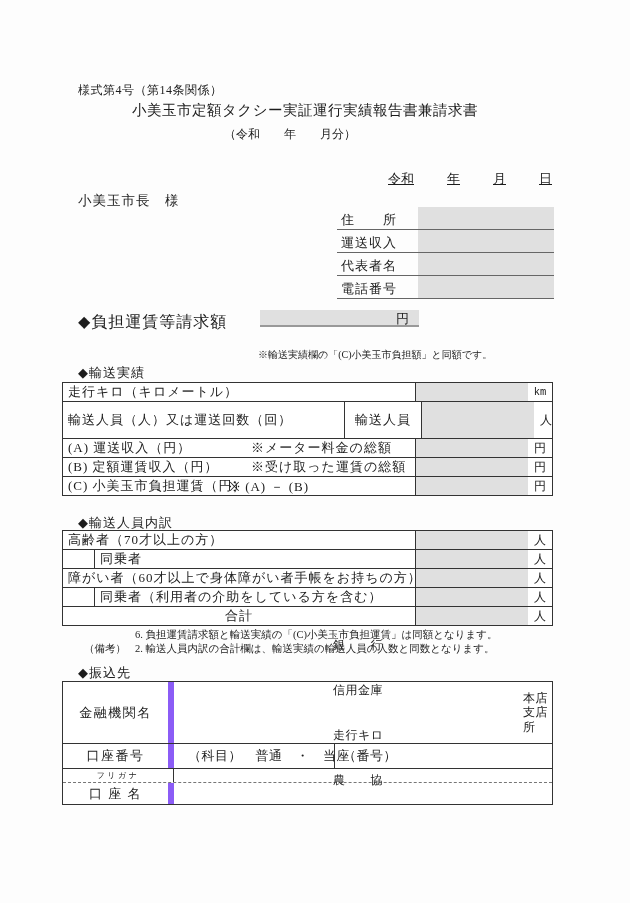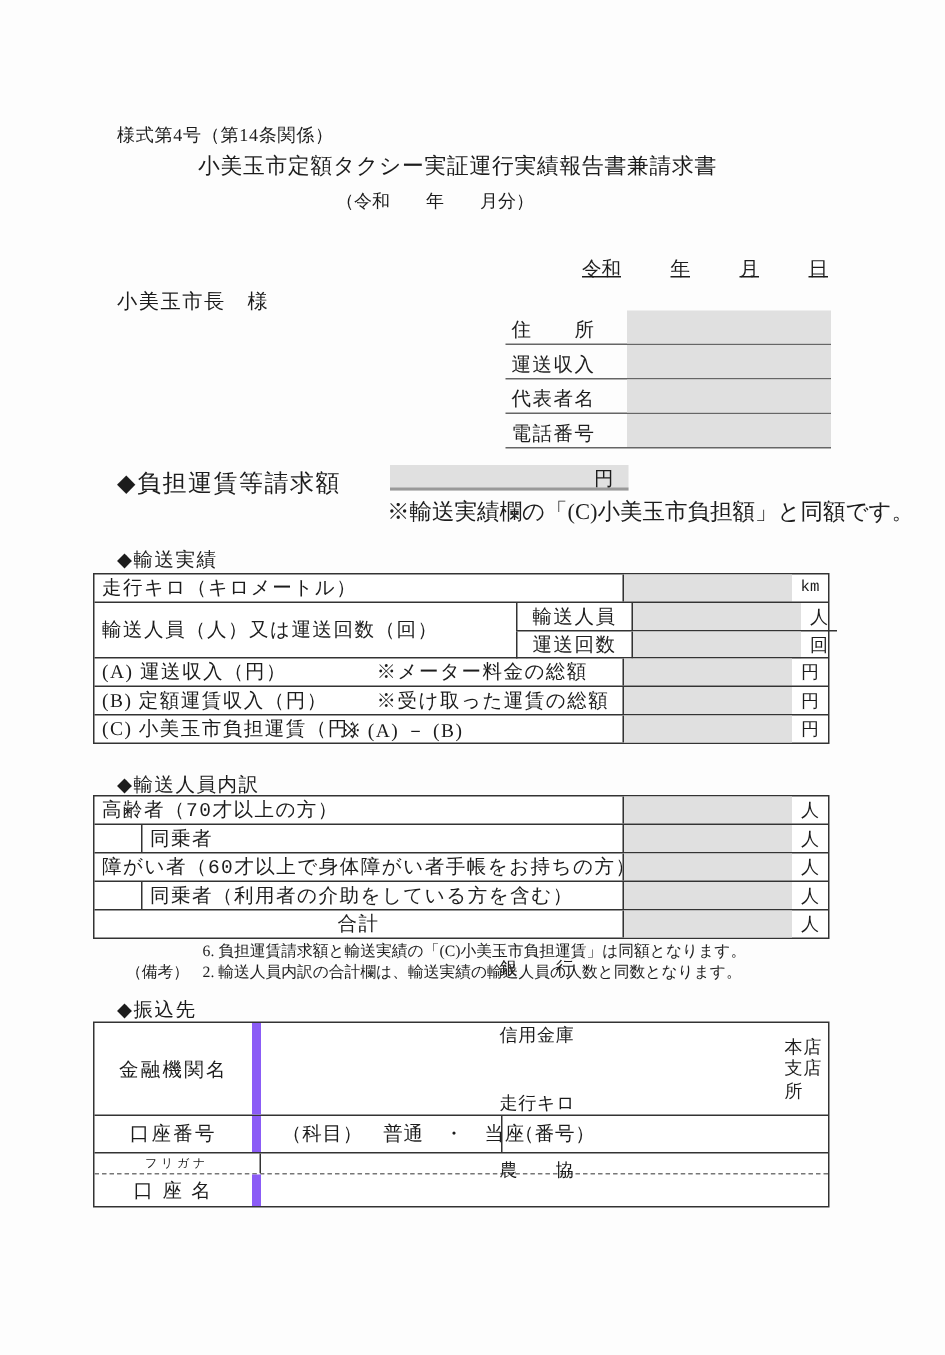--- a/index.html
+++ b/index.html
@@ -22,21 +22,21 @@
   .applicant { left:337px; top:207px; width:217px; }
   .arow { position:relative; height:22px; border-bottom:1px solid #666; }
   .alabel { position:absolute; left:4px; top:4px; font-size:13px; letter-spacing:1px; white-space:pre; }
   .afield { position:absolute; left:81px; right:0; top:0; bottom:0; background:#e0e0e0; }
 
   
   .claim-heading { left:78px; top:312px; font-size:16px; letter-spacing:1px; }
   .claim-box { left:260px; top:310px; width:159px; height:17px; background:#e0e0e0;
                border-bottom:2px solid #999; font-size:13px; line-height:17px;
                text-align:right; padding-right:10px; box-sizing:border-box; }
-  .claim-note { left:258px; top:332px; font-size:15px; }
+  .claim-note { left:258px; top:348px; font-size:10px; }
 
   .section-heading { font-size:13px; letter-spacing:1px; }
 
   
   .tbl { position:absolute; border:1px solid #333; display:flex; flex-direction:column;
          box-sizing:border-box; background:#fff; font-size:13px; }
   .trow { display:flex; flex:1; border-top:1px solid #333; min-height:0; align-items:stretch; }
   .trow.first { border-top:none; }
   .tc { display:flex; align-items:center; box-sizing:border-box; letter-spacing:1px; overflow:hidden; }
   .tc-label { padding-left:5px; flex:1; white-space:nowrap; }
@@ -50,21 +50,21 @@
                letter-spacing:1px; white-space:nowrap; }
   .grp-right { flex:1; display:flex; flex-direction:column; }
   .grp-sub { flex:1; display:flex; }
   .grp-sub + .grp-sub { border-top:1px solid #333; }
   .sub-name { width:77px; flex:none; border-left:1px solid #333; justify-content:center; }
   .rlabel { display:inline-block; width:183px; flex:none; white-space:nowrap; }
   .rlabel.narrow { width:161px; }
   .rnote { white-space:nowrap; }
 
   
-  .t-breakdown { left:62px; top:530px; width:491px; height:96px;font-family:Liberation Mono, monospace; }
+  .t-breakdown { left:62px; top:530px; width:491px; height:96px; }
   .indent { width:31px; flex:none; border-right:1px solid #333; }
   .tc-total { flex:1; justify-content:center; }
 
   
   .remarks { left:84px; top:628px; display:flex; font-size:10.5px; line-height:13.5px;align-items:flex-end; }
   .remarks-label { flex:none; margin-right:9px; }
 
   
   .t-bank { left:62px; top:681px; width:491px; height:124px; font-size:13px; }
   .b-row { display:flex; border-top:1px solid #333; align-items:stretch; box-sizing:border-box; }
@@ -137,25 +137,20 @@
       <div class="tc tc-unit latin">km</div>
     </div>
     <div class="trow" style="flex:2;">
       <div class="grp-label">輸送人員（人）又は運送回数（回）</div>
       <div class="grp-right">
         <div class="grp-sub">
           <div class="tc sub-name">輸送人員</div>
           <div class="tc tc-field"></div>
           <div class="tc tc-unit">人</div>
         </div>
-        <div class="grp-sub">
-          <div class="tc sub-name">運送回数</div>
-          <div class="tc tc-field"></div>
-          <div class="tc tc-unit">回</div>
-        </div>
       </div>
     </div>
     <div class="trow">
       <div class="tc tc-label">
         <span class="rlabel">(A) 運送収入（円）</span>
         <span class="rnote">※メーター料金の総額</span>
       </div>
       <div class="tc tc-field"></div>
       <div class="tc tc-unit">円</div>
     </div>

